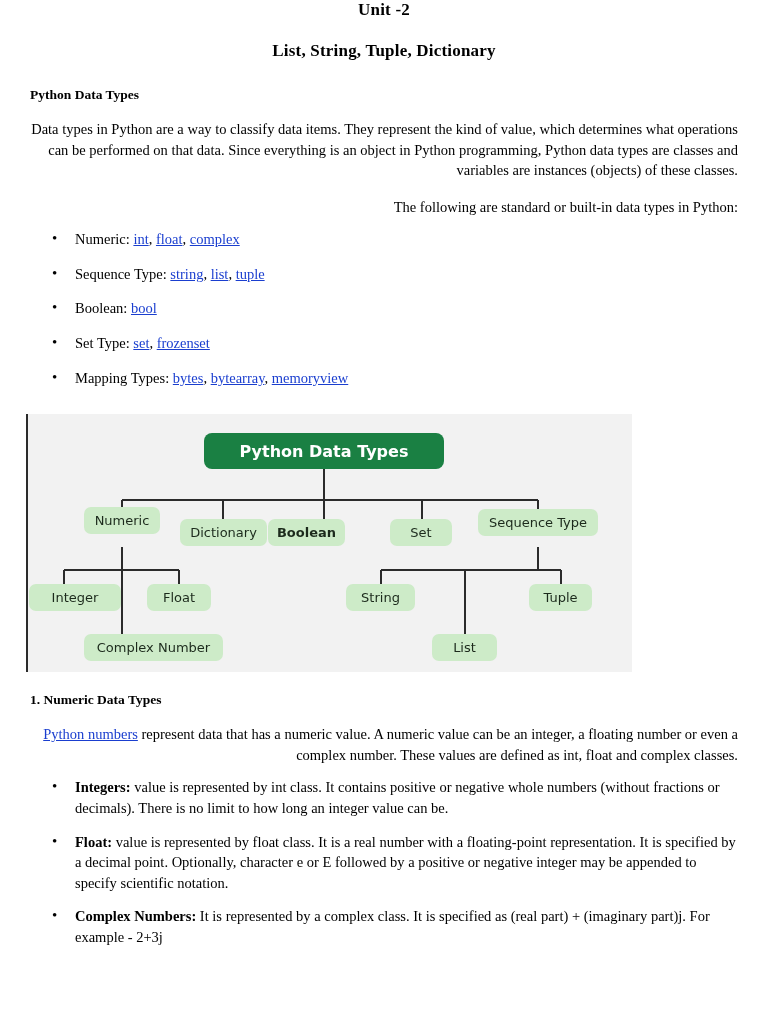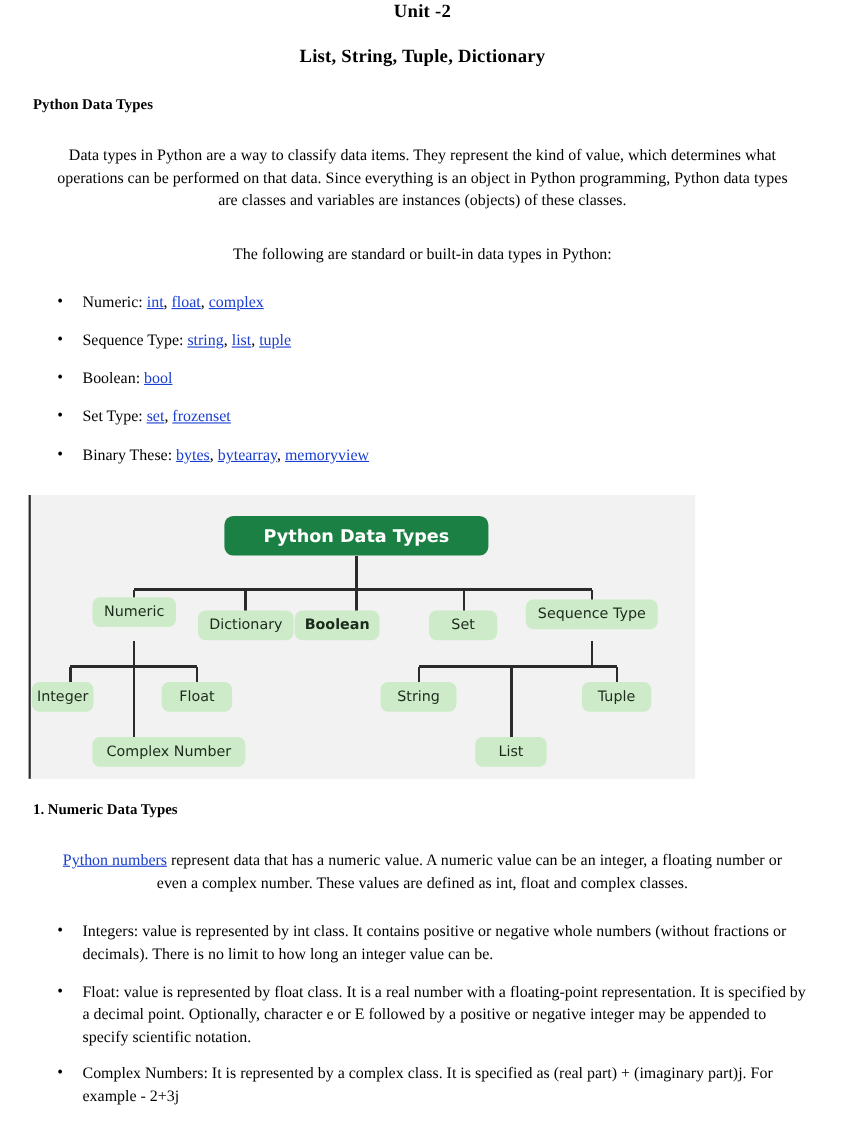--- a/index.html
+++ b/index.html
@@ -52,23 +52,23 @@
     padding-top: 26px;
   }
   .sec-heading.numeric-heading {
     padding-top: 20px;
   }
 
   
   p.body-text {
     font-size: 14.5px;
     line-height: 1.42;
-    margin: 12px;
+    margin: 0;
     padding-top: 16px;
-    text-align: center;
+    text-align: right;
   }
 
   
   ul.bullets {
     list-style: none;
     margin: 0;
     padding: 0;
     padding-top: 12px;
   }
   ul.bullets li {
@@ -85,21 +85,21 @@
     top: -1px;
     font-size: 15px;
   }
   ul.bullets.defs li {
     margin-bottom: 13px;
   }
   ul.bullets.defs li:last-child {
     margin-bottom: 0;
   }
   .lead {
-    font-weight: normal;
+    font-weight: bold;
     margin-top: 26px;
   }
   a.link {
     color: #1a3ecf;
     text-decoration: underline;
   }
 
   
   .diagram-wrap {
     position: relative;
@@ -156,21 +156,21 @@
 
     <p class="body-text">Data types in Python are a way to classify data items. They represent the kind of value, which determines what operations can be performed on that data. Since everything is an object in Python programming, Python data types are classes and variables are instances (objects) of these classes.</p>
 
     <p class="body-text">The following are standard or built-in data types in Python:</p>
 
     <ul class="bullets" id="type-list">
         <li><span>Numeric: </span><a class="link" href="#">int</a>, <a class="link" href="#">float</a>, <a class="link" href="#">complex</a></li>
         <li><span>Sequence Type: </span><a class="link" href="#">string</a>, <a class="link" href="#">list</a>, <a class="link" href="#">tuple</a></li>
         <li><span>Boolean: </span><a class="link" href="#">bool</a></li>
         <li><span>Set Type: </span><a class="link" href="#">set</a>, <a class="link" href="#">frozenset</a></li>
-        <li><span>Binary These: </span><a class="link" href="#">bytes</a>, <a class="link" href="#">bytearray</a>, <a class="link" href="#">memoryview</a></li>
+        <li><span>Mapping Types: </span><a class="link" href="#">bytes</a>, <a class="link" href="#">bytearray</a>, <a class="link" href="#">memoryview</a></li>
       </ul>
 
     <div class="diagram-wrap">
       <svg class="diagram-svg" viewBox="0 0 606 258">
         <g stroke="#2b2b2b" stroke-width="2.2" fill="none" shape-rendering="crispEdges">
 
           <path d="M 296 55 L 296 86"></path>
 
           <path d="M 94 86 L 510 86"></path>
 
@@ -195,21 +195,21 @@
       </svg>
 
       <div class="node root" id="node-root" style="left:176px; top:19px; width:240px;">Python Data Types</div>
 
       <div class="node lvl2" style="left:56px; top:93px; width:76px;">Numeric</div>
       <div class="node lvl2" style="left:152px; top:105px; width:87px;text-align:center;">Dictionary</div>
       <div class="node lvl2" style="left:240px; top:105px; width:77px;font-weight:bold;">Boolean</div>
       <div class="node lvl2" style="left:362px; top:105px; width:62px;">Set</div>
       <div class="node lvl2" style="left:450px; top:95px; width:120px;">Sequence Type</div>
 
-      <div class="node lvl3" style="left:1px; top:170px; width:56px;">Integer</div>
+      <div class="node lvl3" style="left:1px; top:170px; width:92px;">Integer</div>
       <div class="node lvl3" style="left:119px; top:170px; width:64px;">Float</div>
       <div class="node lvl3" style="left:56px; top:220px; width:139px;">Complex Number</div>
 
       <div class="node lvl3" style="left:318px; top:170px; width:69px;">String</div>
       <div class="node lvl3" style="left:501px; top:170px; width:63px;">Tuple</div>
       <div class="node lvl3" style="left:404px; top:220px; width:65px;">List</div>
     </div>
 
     <h3 class="sec-heading numeric-heading">1. Numeric Data Types</h3>
 

